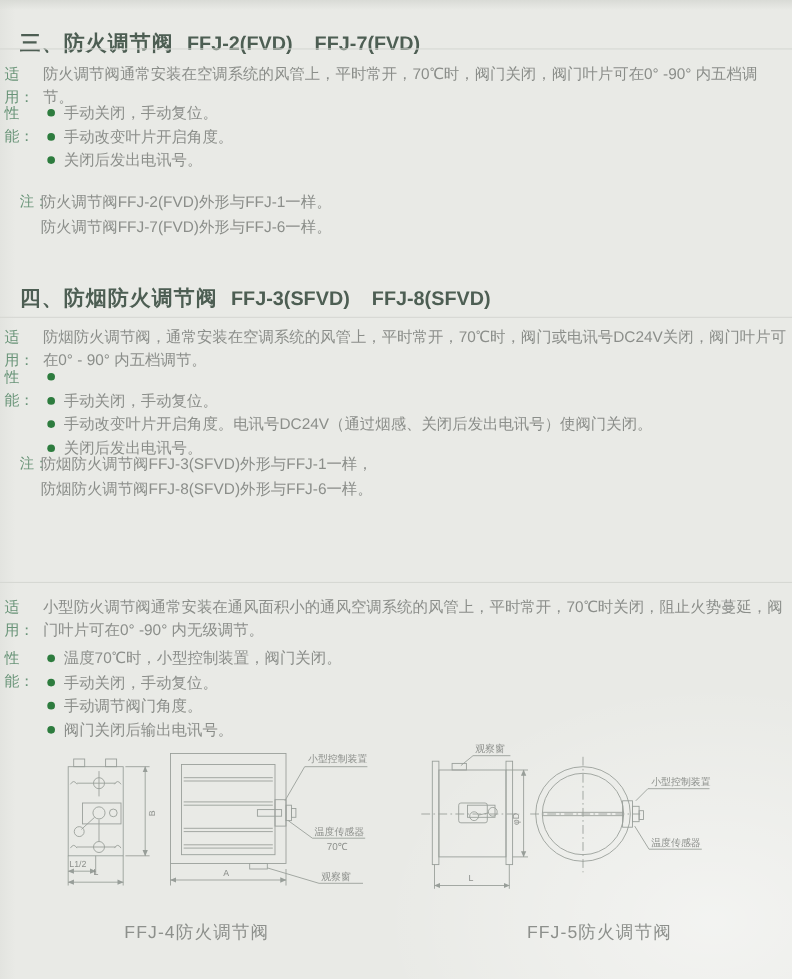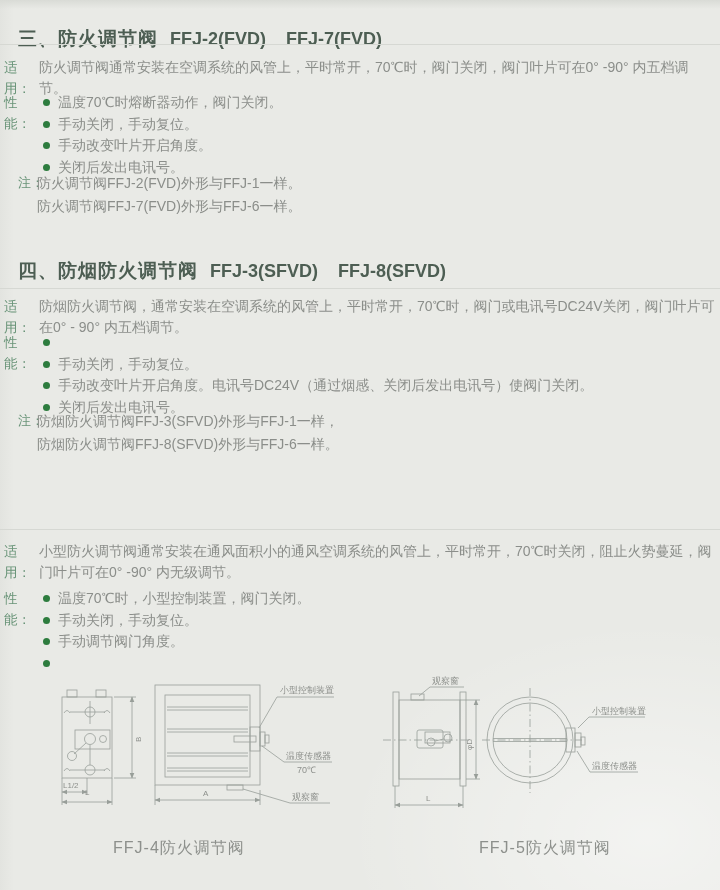--- a/index.html
+++ b/index.html
@@ -57,24 +57,20 @@
   <div class="row" style="top:57px">
     <span class="lbl">适用：</span>
     <span class="txt">防火调节阀通常安装在空调系统的风管上，平时常开，70℃时，阀门关闭，阀门叶片可在0° -90° 内五档调节。</span>
   </div>
 
   <div class="row" style="top:92px">
     <span class="lbl">性能：</span>
     <ul class="perf-list">
       <li>
           <span class="dot"></span>
-          <span>温度70℃时熔断器动作，阀门关闭。</span>
-        </li>
-      <li>
-          <span class="dot"></span>
           <span>手动关闭，手动复位。</span>
         </li>
       <li>
           <span class="dot"></span>
           <span>手动改变叶片开启角度。</span>
         </li>
       <li>
           <span class="dot"></span>
           <span>关闭后发出电讯号。</span>
         </li>
@@ -145,20 +141,21 @@
       <li>
           <span class="dot"></span>
           <span>手动关闭，手动复位。</span>
         </li>
       <li>
           <span class="dot"></span>
           <span>手动调节阀门角度。</span>
         </li>
       <li>
           <span class="dot"></span>
+          <span>阀门关闭后输出电讯号。</span>
         </li>
     </ul>
   </div>
 
   <svg class="diagrams" width="720" height="165" viewBox="0 0 720 165">
     <defs>
       <marker id="ah" markerWidth="6" markerHeight="6" refX="5.2" refY="3" orient="auto-start-reverse" markerUnits="userSpaceOnUse">
         <path d="M0,0.6 L5.6,3 L0,5.4 z" fill="#989e99"></path>
       </marker>
     </defs>

